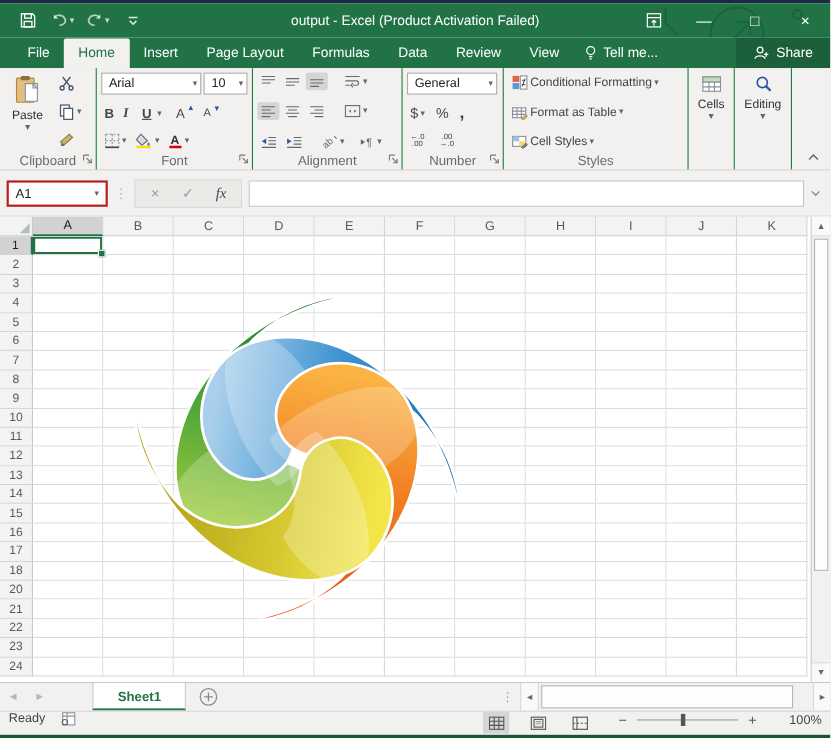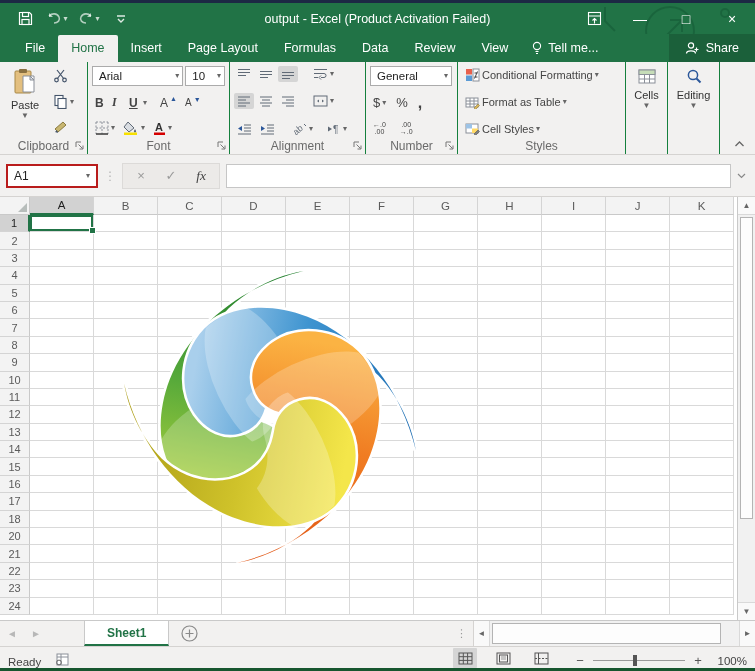--- a/index.html
+++ b/index.html
@@ -88,31 +88,31 @@
   .sheettab{background:#fff;border-left:1px solid #c9c9c9;border-right:1px solid #c9c9c9;border-bottom:2px solid #217346;
             color:#217346;font-weight:bold;display:flex;align-items:center;padding:0 22px;margin-left:36px;}
   .addsheet{width:40px;display:flex;align-items:center;justify-content:center;}
   .sdots{margin-left:auto;display:flex;align-items:center;color:#9a9a9a;font-size:11px;padding:0 6px;}
   .hscroll{width:282px;display:flex;align-items:stretch;border-left:1px solid #d5d3d1;background:#f1f1f1;}
   .hbtn{width:16px;display:flex;align-items:center;justify-content:center;font-size:8px;color:#666;background:#f9f9f9;border-right:1px solid #d9d9d9;}
   .hbtn.r{border-left:1px solid #d9d9d9;border-right:none;}
   .htrack{flex:1;position:relative;}
   .hthumb{position:absolute;top:2px;bottom:2px;left:2px;width:92%;background:#fdfdfd;border:1px solid #b4b4b4;}
   
-  .statusbar{height:22px;background:#f2f1f0;border-top:1px solid #d5d3d1;display:flex;align-items:flex-end;
+  .statusbar{height:22px;background:#f2f1f0;border-top:1px solid #d5d3d1;display:flex;align-items:flex-start;
              font-size:11.5px;color:#444;padding:0 8px;}
   .ready{margin-right:14px;}
   .viewbtns{margin-left:auto;display:flex;align-items:center;gap:14px;}
   .vwbtn{width:24px;height:20px;display:flex;align-items:center;justify-content:center;border-radius:1px;}
   .vwbtn.active{background:#d5d5d5;}
   .zoomctl{display:flex;align-items:center;gap:8px;margin-left:22px;}
   .zminus,.zplus{color:#555;font-size:13px;width:10px;text-align:center;}
   .ztrack{width:92px;height:1px;background:#9a9a9a;position:relative;}
   .zthumb{position:absolute;left:44%;top:-5px;width:4px;height:11px;background:#555;}
-  .zlabel{width:36px;text-align:right;}
+  .zlabel{width:36px;text-align:right;margin-left:14px;}
   
   .ic{display:inline-block;vertical-align:middle;}
   svg text{font-family:"Liberation Sans",sans-serif;}
 </style>
 </head>
 <body>
 
 <div class="window">
   <div class="topstrip"></div>
 

